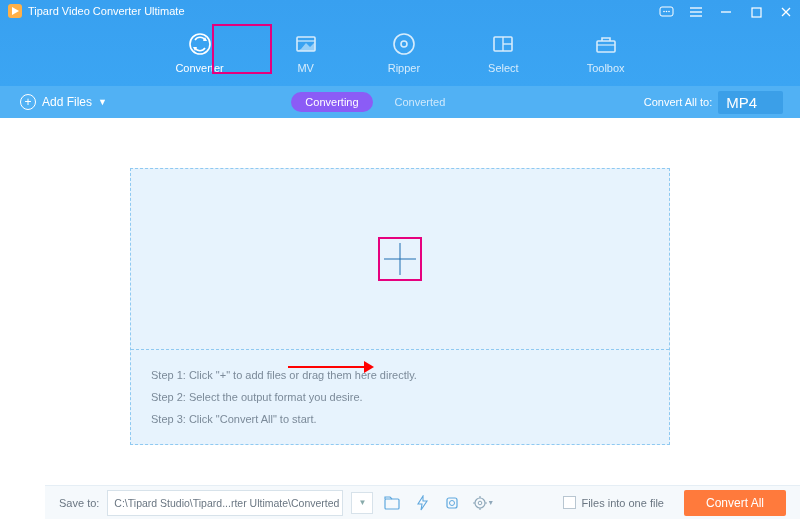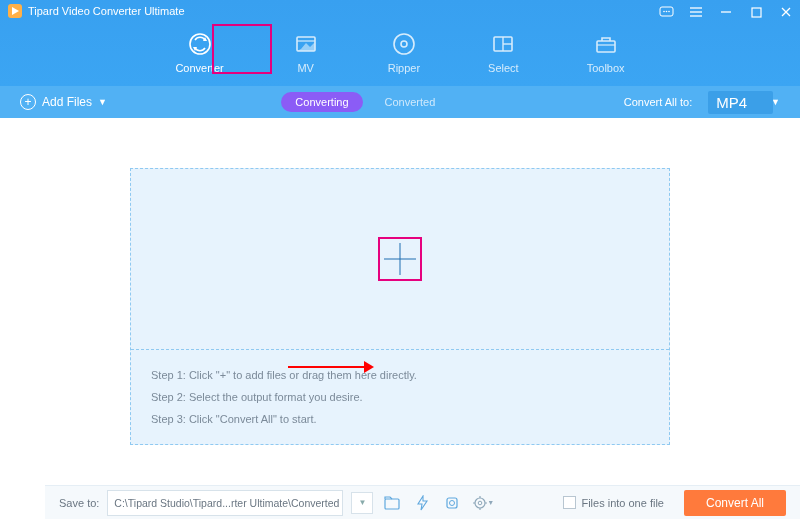--- a/index.html
+++ b/index.html
@@ -17,21 +17,21 @@
 .tab .ticon { width: 28px; height: 28px; display: flex; align-items: center; justify-content: center; margin-bottom: 4px; }
 .tab.active { color: #fff; }
 .hl-tab { position: absolute; border: 2px solid #e6007e; width: 60px; height: 50px; left: 212px; top: 24px; pointer-events:none; }
 
 .toolbar { height: 32px; background: #51b1f4; display: flex; align-items: center; padding: 0 20px; color: #fff; font-size: 12px; }
 .addfiles { display: flex; align-items: center; gap: 6px; cursor: pointer; }
 .addfiles .plus { width: 16px; height: 16px; border: 1.5px solid #fff; border-radius: 50%; display: flex; align-items: center; justify-content: center; font-size: 12px; line-height:1; }
 .mid { flex: 1; display: flex; justify-content: center; gap: 8px; }
 .pill { padding: 4px 14px; border-radius: 12px; font-size: 11px; cursor: pointer; color: #cfe9fc; }
 .pill.active { background: #8b5cf6; color: #fff; }
-.right { display: flex; align-items: center; gap: 16px; font-size: 11px; }
+.right { display: flex; align-items: center; gap: 6px; font-size: 11px; }
 .fmtsel { background: #3b9fe8; border: none; color: #fff; padding: 3px 26px 3px 8px; font-size: 15px; border-radius: 2px; position:relative; }
 .caret-down{ color:#fff; font-size:9px; margin-left:-18px; pointer-events:none;}
 
 .main { height: 377px; background: #fff; position: relative; padding-top: 50px; }
 .dropzone { width: 540px; margin: 0 auto; border: 1px dashed #8fc9f1; background: #e7f3fd; position: relative; }
 .dz-top { height: 180px; position: relative; display:flex; align-items:center; justify-content:center; }
 .bigplus { width: 44px; height: 44px; border: 2px solid #e6007e; position: relative; background:#e7f3fd; }
 .bigplus::before, .bigplus::after { content: ""; position: absolute; background: #1f6fb2; }
 .bigplus::before { left: 50%; top: 4px; bottom: 4px; width: 1px; transform: translateX(-50%); }
 .bigplus::after { top: 50%; left: 4px; right: 4px; height: 1px; transform: translateY(-50%); }

